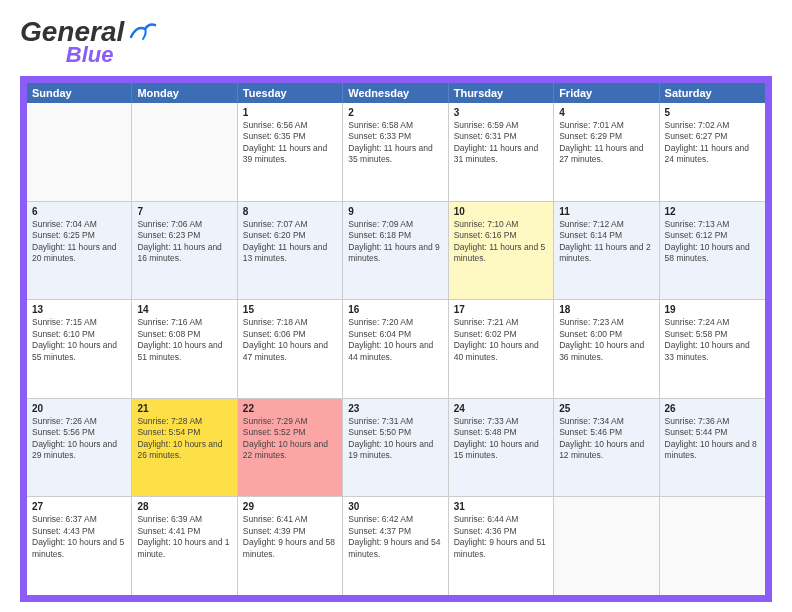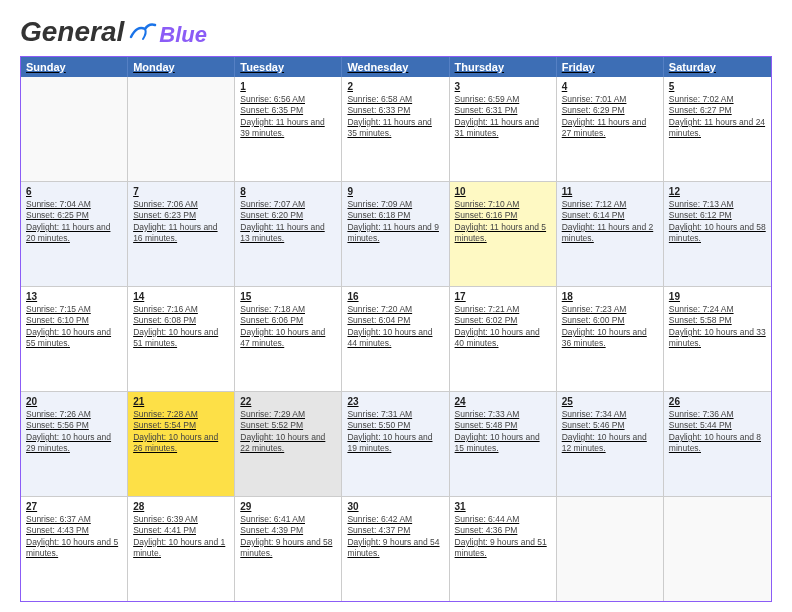--- a/index.html
+++ b/index.html
@@ -18,42 +18,41 @@
       flex-direction: column;
     }
     .header {
       display: flex;
       justify-content: space-between;
       align-items: flex-start;
       margin-bottom: 8px;
     }
     .logo {
       display: flex;
-      flex-direction: row;
-      align-items: flex-end;
+      flex-direction: column;
+      align-items: center;
     }
     .title-block {
       text-align: right;
     }
     .month-title {
       font-size: 32px;
       font-weight: 300;
       color: #333;
       line-height: 1.1;
     }
     .subtitle {
       font-size: 14px;
       color: #555;
     }
     .calendar {
       flex: 1;
       display: flex;
       flex-direction: column;
-      border: 1px solid #8b5cf6;
-      text-decoration: underline;
+      border: 7px solid #8b5cf6;
     }
     .cal-header {
       display: grid;
       grid-template-columns: repeat(7, 1fr);
       background: #3d6eb5;
     }
     .cal-header-cell {
       color: #fff;
       font-size: 11px;
       font-weight: bold;
@@ -268,21 +267,21 @@
             <div class="cell-text" style="white-space: pre-line;">Sunrise: 7:26 AM
 Sunset: 5:56 PM
 Daylight: 10 hours and 29 minutes.</div>
           </div>
           <div class="cal-cell alt-row" style="background: #fde047;">
             <span class="day-num">21</span>
             <div class="cell-text" style="white-space: pre-line;">Sunrise: 7:28 AM
 Sunset: 5:54 PM
 Daylight: 10 hours and 26 minutes.</div>
           </div>
-          <div class="cal-cell alt-row" style="background: #e5e5e5;">
+          <div class="cal-cell alt-row" style="background: #fca5a5;">
             <span class="day-num">22</span>
             <div class="cell-text" style="white-space: pre-line;">Sunrise: 7:29 AM
 Sunset: 5:52 PM
 Daylight: 10 hours and 22 minutes.</div>
           </div>
           <div class="cal-cell alt-row" style="background: rgb(238, 242, 250);">
             <span class="day-num">23</span>
             <div class="cell-text" style="white-space: pre-line;">Sunrise: 7:31 AM
 Sunset: 5:50 PM
 Daylight: 10 hours and 19 minutes.</div>

